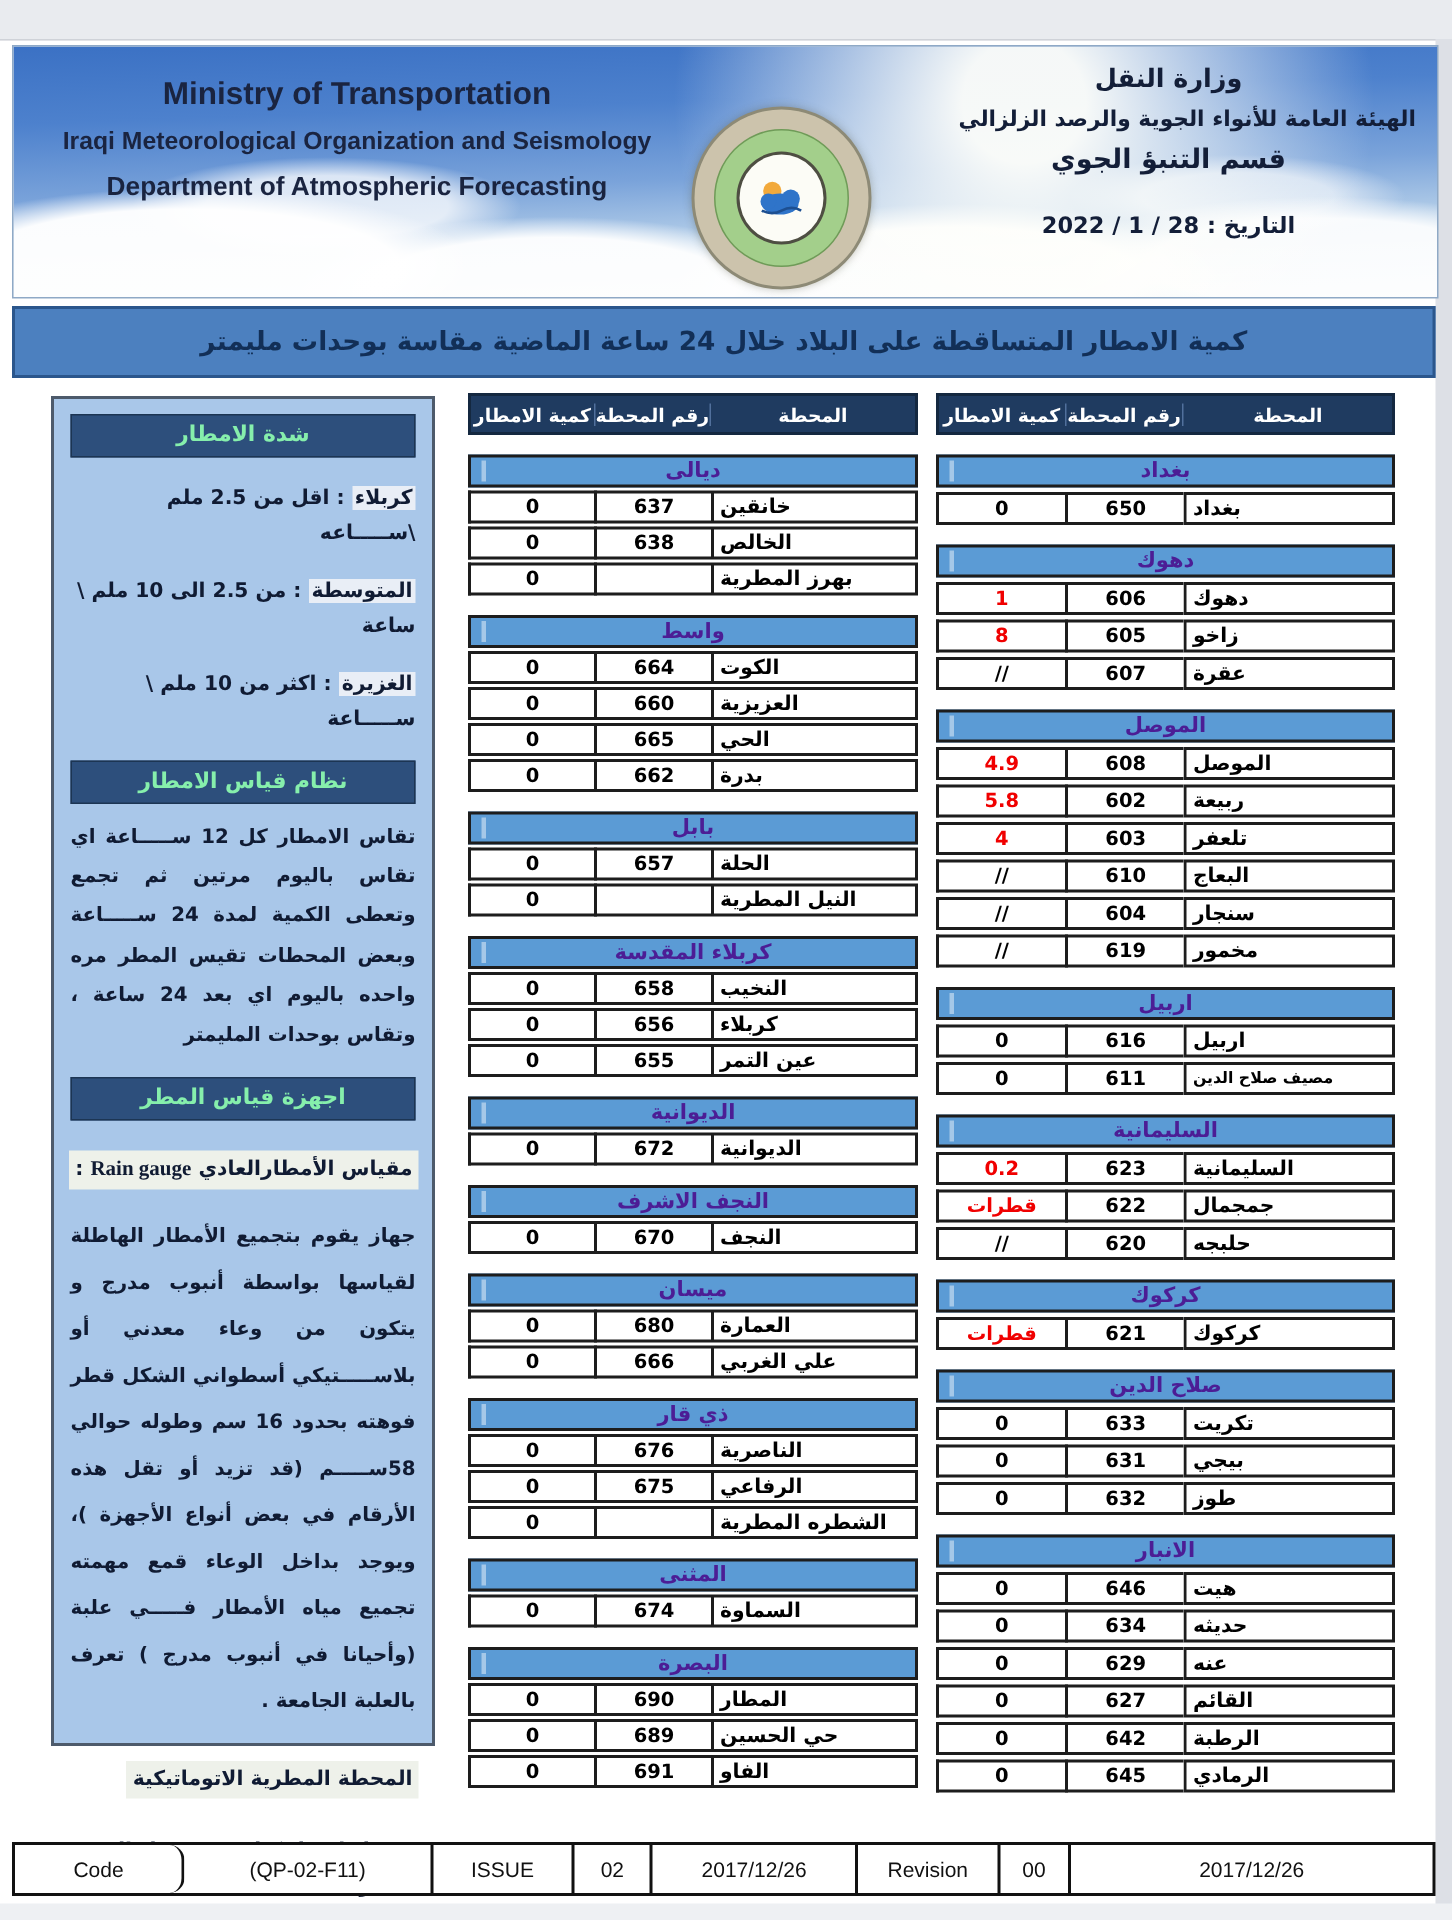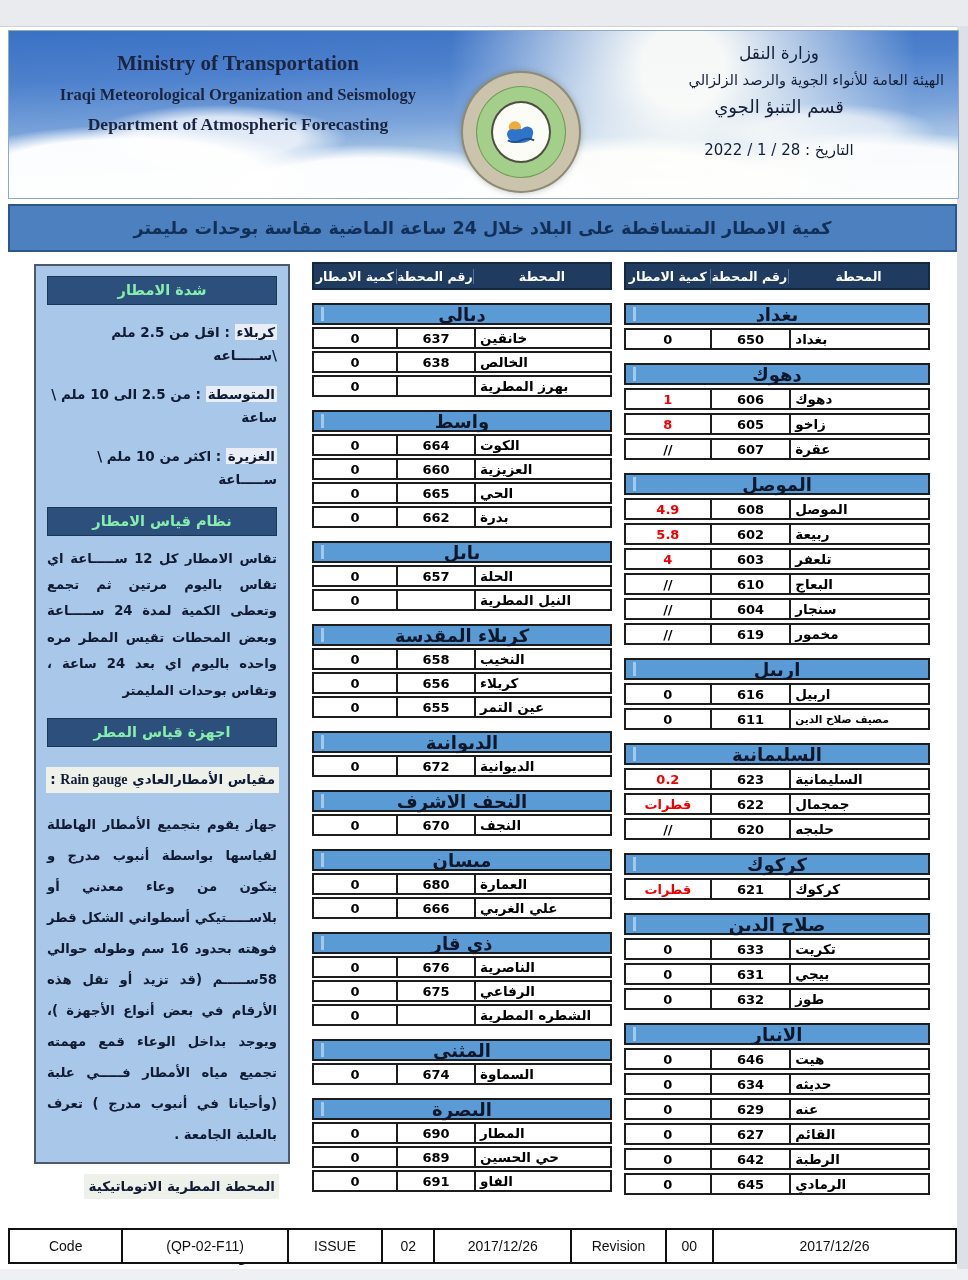--- a/index.html
+++ b/index.html
@@ -16,25 +16,25 @@
     background:
       radial-gradient(circle at 71% 22%, rgba(255,255,250,.95) 0 6%, rgba(255,255,250,0) 34%),
       radial-gradient(ellipse 260px 70px at 12% 88%, rgba(255,255,255,.97) 0 55%, rgba(255,255,255,0) 75%),
       radial-gradient(ellipse 220px 60px at 38% 96%, rgba(255,255,255,.95) 0 55%, rgba(255,255,255,0) 78%),
       radial-gradient(ellipse 240px 64px at 66% 92%, rgba(255,255,255,.93) 0 52%, rgba(255,255,255,0) 76%),
       radial-gradient(ellipse 230px 58px at 92% 86%, rgba(255,255,255,.9) 0 50%, rgba(255,255,255,0) 75%),
       radial-gradient(ellipse 180px 46px at 22% 64%, rgba(255,255,255,.75) 0 45%, rgba(255,255,255,0) 72%),
       radial-gradient(ellipse 160px 40px at 86% 60%, rgba(255,255,255,.6) 0 40%, rgba(255,255,255,0) 70%),
       linear-gradient(178deg,#3b71c4 0%,#4d81cd 26%,#7aa3da 52%,#b9d2ea 74%,#e9f2f9 100%);}
   .en-block{position:absolute;left:14px;top:16px;width:430px;text-align:center;color:#1a2440;
-    font-family:Liberation Serif, serif;font-weight:bold;}
+    font-family:Liberation Sans, sans-serif;font-weight:bold;}
   .en-l1{font-size:21px;line-height:1.55;}
   .en-l2{font-size:16.5px;line-height:1.8;}
   .en-l3{font-size:17.5px;line-height:1.75;}
-  .ar-block{position:absolute;right:14px;top:8px;width:330px;text-align:center;color:#131e38;font-weight:normal;direction:rtl;}
+  .ar-block{position:absolute;right:14px;top:8px;width:330px;text-align:center;color:#131e38;font-weight:bold;direction:rtl;}
   .ar-l1{font-size:17px;line-height:1.7;}
   .ar-l2{font-size:14.5px;line-height:1.7;text-align:right;}
   .ar-l3{font-size:18px;line-height:1.6;}
   .date-line{margin-top:20px;font-size:15px;direction:rtl;}
 
   
   .logo{position:absolute;left:452px;top:40px;width:116px;height:118px;border-radius:50%;
     background:#ccc3ac;border:2px solid #8d8a76;display:flex;align-items:center;justify-content:center;box-shadow:0 0 6px rgba(80,80,60,.35);}
   .logo-green{width:88px;height:90px;border-radius:50%;background:#a3cf8b;border:1px solid #6f9b58;display:flex;align-items:center;justify-content:center;}
   .logo-white{width:56px;height:58px;border-radius:50%;background:#fcfcf6;border:2px solid #4e4e42;display:flex;align-items:center;justify-content:center;}
@@ -59,41 +59,41 @@
   
   .col{position:absolute;top:262px;}
   .col-mid{left:312px;width:300px;}
   .col-right{left:624px;width:306px;}
   .thead{display:flex;direction:rtl;background:#1f3b60;border:2px solid #142840;box-sizing:border-box;height:28px;align-items:center;color:#fff;font-weight:bold;}
   .th{font-size:12.5px;text-align:center;box-sizing:border-box;}
   .th:nth-child(1){width:46%;}
   .th:nth-child(2){width:26%;border-right:1px solid #51709c;}
   .th:nth-child(3){width:28%;border-right:1px solid #51709c;}
   .group{margin-top:13px;}
-  .gtitle{height:22px;background:#5b9bd5;border:2px solid #1d1d1d;box-sizing:border-box;color:#0f172a;
-    font-weight:bold;font-size:18px;display:flex;align-items:center;justify-content:center;position:relative;}
+  .gtitle{height:22px;background:#5b9bd5;border:2px solid #1d1d1d;box-sizing:border-box;color:#4c1d95;
+    font-weight:bold;font-size:14px;display:flex;align-items:center;justify-content:center;position:relative;}
   .gtitle::after{content:"";position:absolute;left:7px;top:2px;bottom:2px;width:3px;background:rgba(255,255,255,.45);}
   .trow{display:flex;direction:rtl;height:24px;}
   .col-right .trow{margin-top:3px;height:22px;}
   .col-mid .trow{margin-top:2px;height:22px;}
   .td{background:#fff;border:2px solid #1d1d1d;box-sizing:border-box;display:flex;align-items:center;justify-content:center;
     font-weight:bold;font-size:13px;color:#000;}
   .td:not(:first-child){border-right:0;}
   .td-name{width:46%;justify-content:flex-end;padding-left:4px;padding-right:7px;font-size:13.5px;}
   .td-name.small{font-size:10.5px;}
   .td-num{width:26%;}
   .td-val{width:28%;}
   .td-val.red{color:#f00000;}
 
   
   .footer{position:absolute;left:8px;top:1228px;width:949px;height:36px;display:flex;border:2px solid #111;box-sizing:border-box;background:#fff;
     font-family:"Liberation Sans",sans-serif;font-size:14px;color:#111;}
   .fcell{display:flex;align-items:center;justify-content:center;box-sizing:border-box;border-right:2px solid #111;}
   .fcell:last-child{border-right:0;}
-  .fcell:nth-child(1){width:12%;}
+  .fcell:nth-child(1){width:12%;border-radius:10px;}
   .fcell:nth-child(2){width:17.5%;}
   .fcell:nth-child(3){width:10%;}
   .fcell:nth-child(4){width:5.5%;}
   .fcell:nth-child(5){width:14.5%;}
   .fcell:nth-child(6){width:10%;}
   .fcell:nth-child(7){width:5%;}
   .fcell:nth-child(8){flex:1;}
 </style>
 </head>
 <body>

